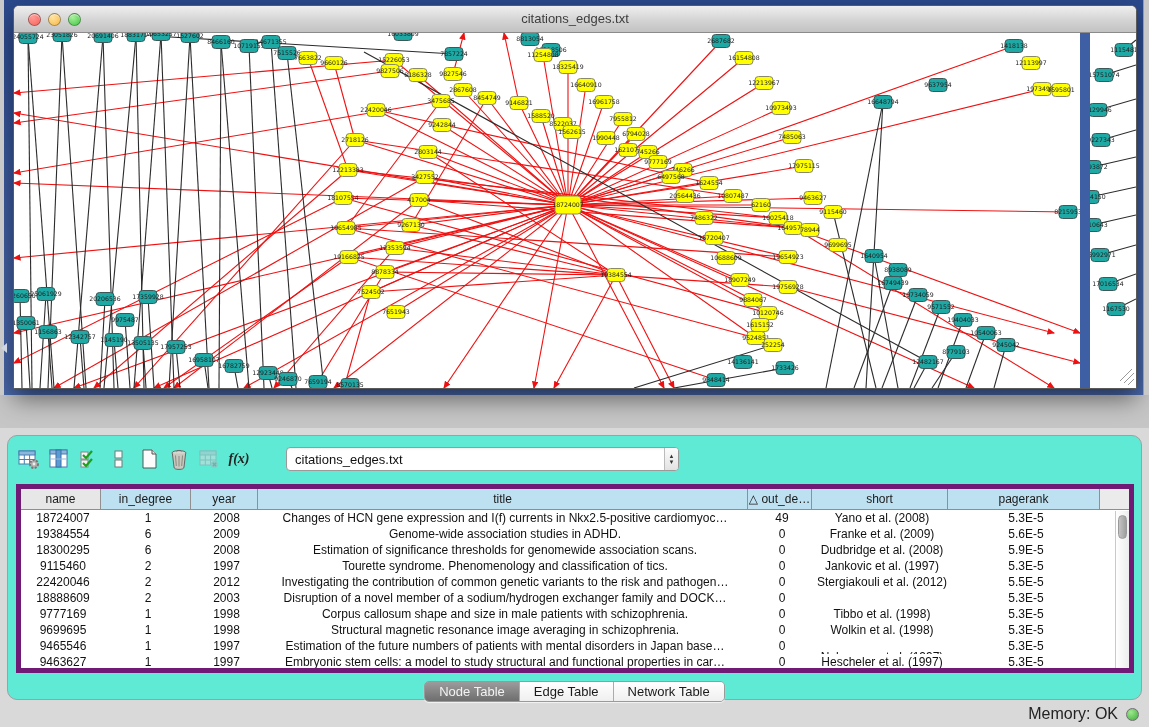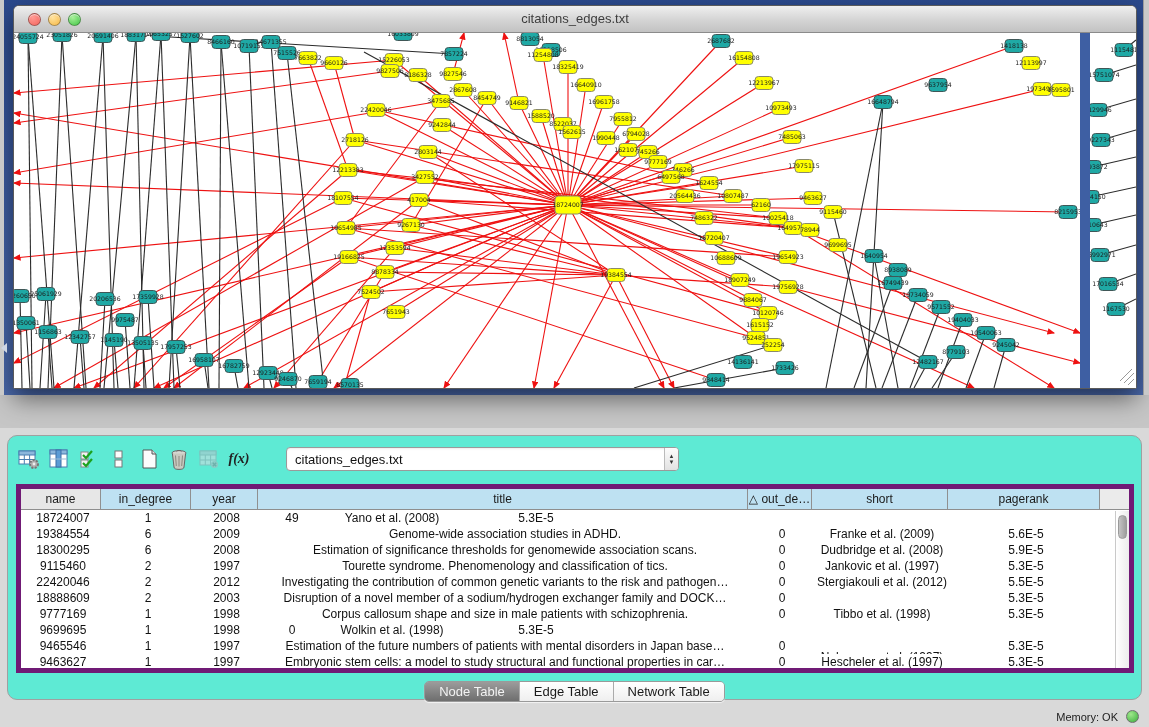--- a/index.html
+++ b/index.html
@@ -75,21 +75,21 @@
 
   .seg-ctl { position:absolute; left:0; right:0; top:245px; display:flex; justify-content:center; }
   .seg { display:flex; border:1px solid #9A9A9A; border-radius:5px; overflow:hidden; height:21px;
     box-shadow:0 1px 1px rgba(255,255,255,.7); }
   .seg-btn { font-size:13px; padding:1px 14px; display:flex; align-items:center;
     background:linear-gradient(#FFFFFF,#EFEFEF); color:#1a1a1a; border-right:1px solid #ABABAB; }
   .seg-btn:last-child { border-right:none; }
   .seg-btn.active { background:linear-gradient(#9C9C9C,#6E6E6E); color:#F3F3F3; }
 
   .statusbar { position:absolute; right:0; bottom:4px; display:flex; align-items:center; gap:8px; padding-right:10px; }
-  .mem-label { font-size:11px; color:#222; }
+  .mem-label { font-size:16px; color:#222; }
   .mem-dot { width:13px; height:13px; border-radius:50%; border:1px solid #6f6f6f;
     background:radial-gradient(circle at 35% 30%,#9FE88C,#3CAE3C); }
 </style>
 </head>
 <body>
 
 <div class="app">
 
   <div class="desktop">
     <div class="net-window">
@@ -628,20 +628,21 @@
             <div class="th" style="width: 490px; background: rgb(190, 225, 242);">title</div>
             <div class="th" style="width: 64px; background: rgb(190, 225, 242);">△ out_de…</div>
             <div class="th" style="width: 136px; background: rgb(190, 225, 242);">short</div>
             <div class="th" style="width: 152px; background: rgb(190, 225, 242);">pagerank</div>
           </div>
         <div id="tbody">
             <div class="tr">
               <div class="td" style="width: 80px;">18724007</div>
               <div class="td" style="width: 90px;">1</div>
               <div class="td" style="width: 67px;">2008</div>
+              <div class="td" style="width: 490px;">Changes of HCN gene expression and I(f) currents in Nkx2.5-positive cardiomyoc…</div>
               <div class="td" style="width: 64px;">49</div>
               <div class="td" style="width: 136px;">Yano et al. (2008)</div>
               <div class="td" style="width: 152px;">5.3E-5</div>
             </div>
             <div class="tr">
               <div class="td" style="width: 80px;">19384554</div>
               <div class="td" style="width: 90px;">6</div>
               <div class="td" style="width: 67px;">2009</div>
               <div class="td" style="width: 490px;">Genome-wide association studies in ADHD.</div>
               <div class="td" style="width: 64px;">0</div>
@@ -690,20 +691,21 @@
               <div class="td" style="width: 67px;">1998</div>
               <div class="td" style="width: 490px;">Corpus callosum shape and size in male patients with schizophrenia.</div>
               <div class="td" style="width: 64px;">0</div>
               <div class="td" style="width: 136px;">Tibbo et al. (1998)</div>
               <div class="td" style="width: 152px;">5.3E-5</div>
             </div>
             <div class="tr">
               <div class="td" style="width: 80px;">9699695</div>
               <div class="td" style="width: 90px;">1</div>
               <div class="td" style="width: 67px;">1998</div>
+              <div class="td" style="width: 490px;">Structural magnetic resonance image averaging in schizophrenia.</div>
               <div class="td" style="width: 64px;">0</div>
               <div class="td" style="width: 136px;">Wolkin et al. (1998)</div>
               <div class="td" style="width: 152px;">5.3E-5</div>
             </div>
             <div class="tr">
               <div class="td" style="width: 80px;">9465546</div>
               <div class="td" style="width: 90px;">1</div>
               <div class="td" style="width: 67px;">1997</div>
               <div class="td" style="width: 490px;">Estimation of the future numbers of patients with mental disorders in Japan base…</div>
               <div class="td" style="width: 64px;">0</div>

